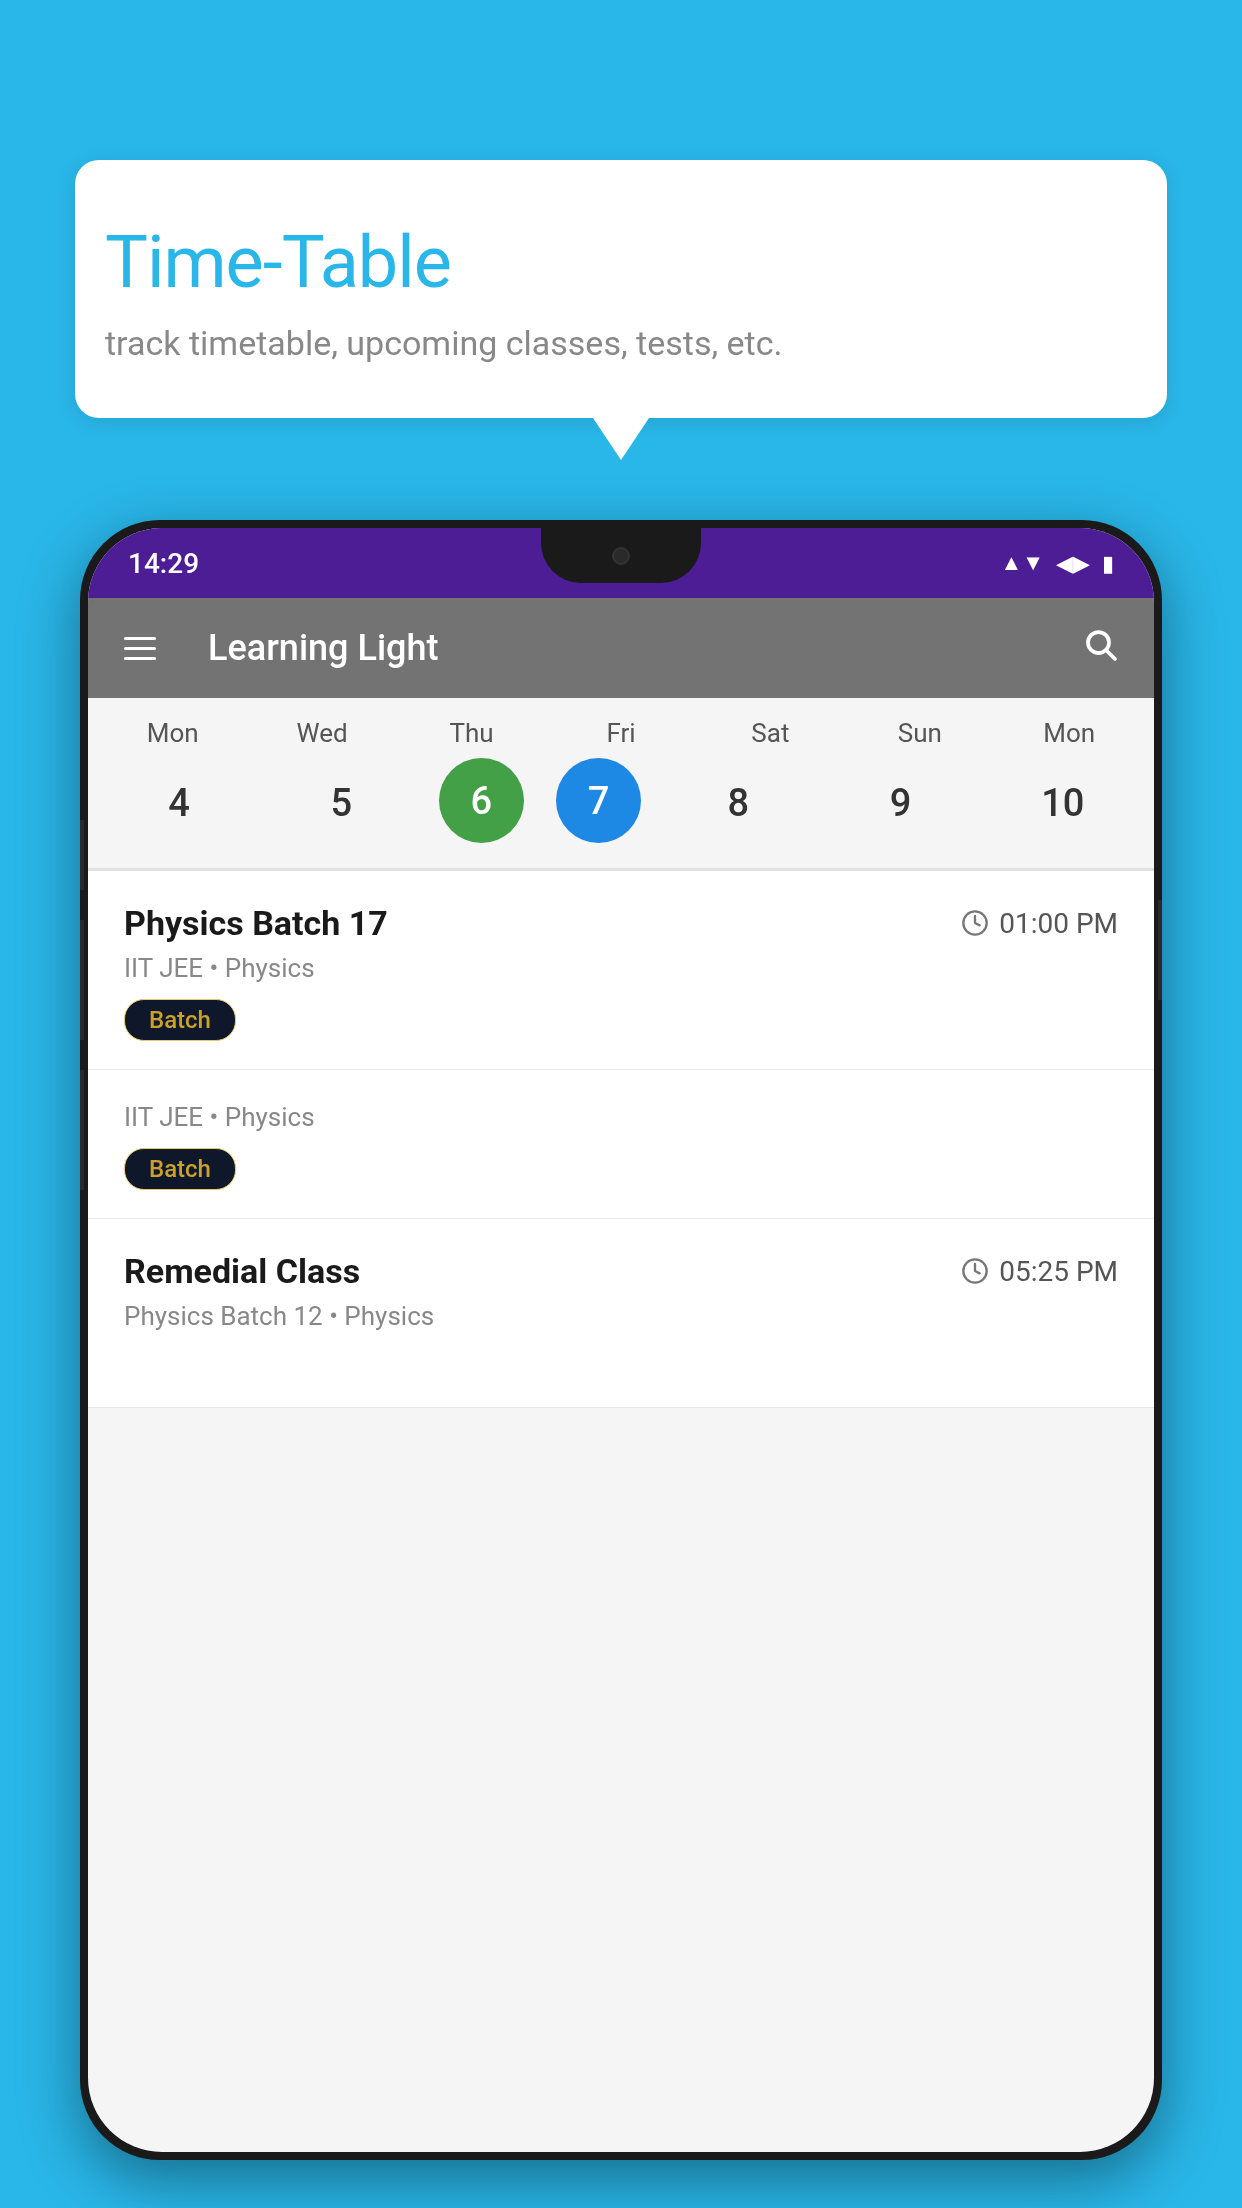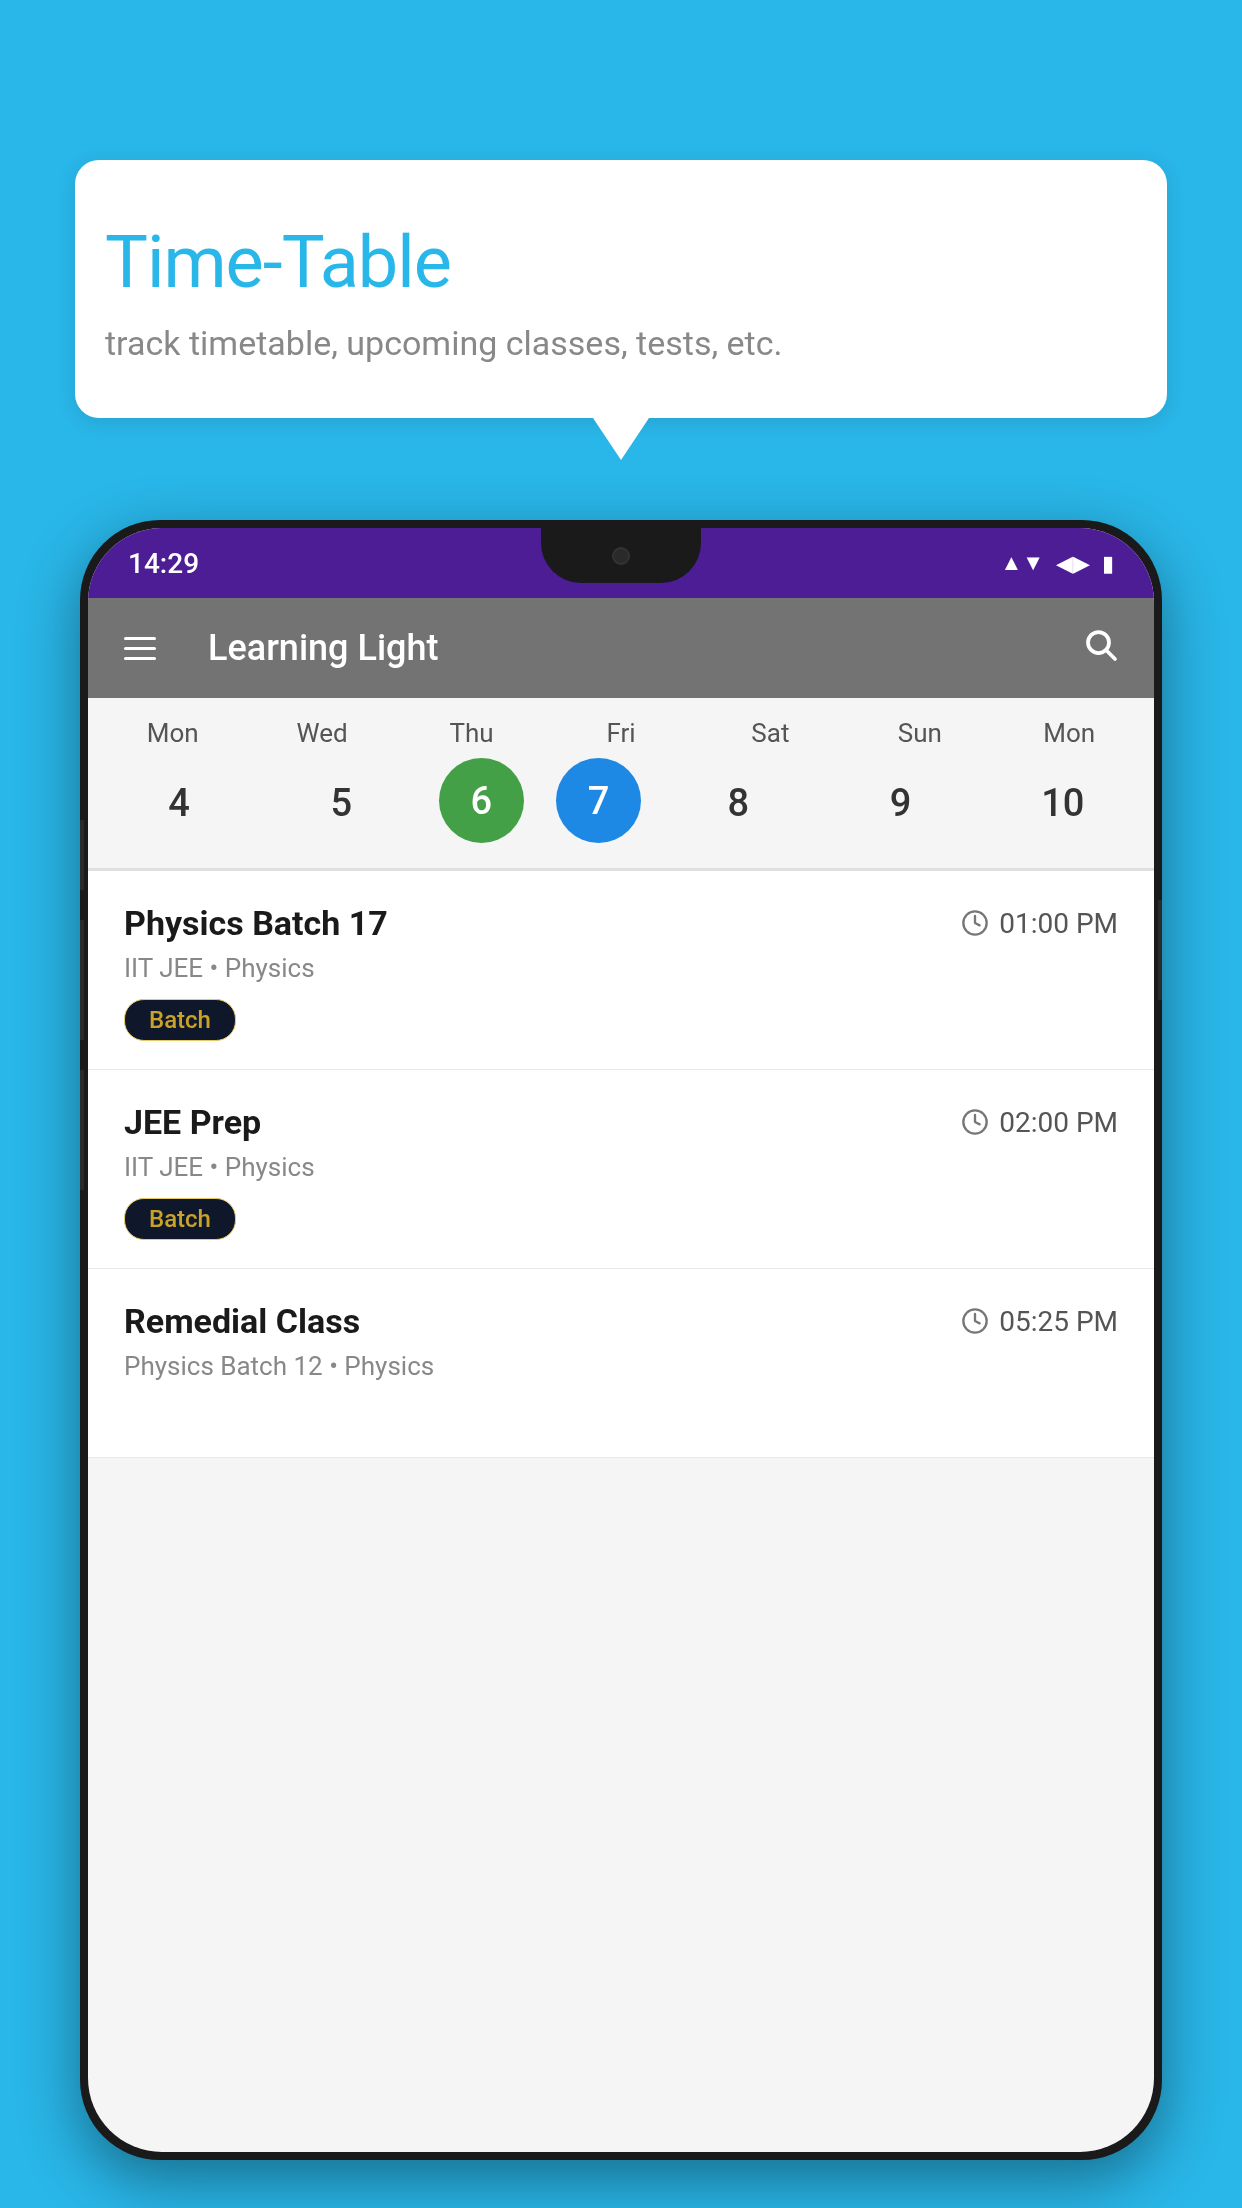--- a/index.html
+++ b/index.html
@@ -408,30 +408,20 @@
               <polyline points="12 6 12 12 16 14"></polyline>
             </svg>
             01:00 PM
           </span>
         </div>
         <div class="class-meta">IIT JEE • Physics</div>
         <span class="batch-badge">Batch</span>
       </div>
 
       <div class="class-item">
-        <div class="class-item-header">
-          <span class="class-name">JEE Prep</span>
-          <span class="class-time">
-            <svg width="28" height="28" viewBox="0 0 24 24" fill="none" stroke="#777" stroke-width="2" stroke-linecap="round" stroke-linejoin="round">
-              <circle cx="12" cy="12" r="10"></circle>
-              <polyline points="12 6 12 12 16 14"></polyline>
-            </svg>
-            02:00 PM
-          </span>
-        </div>
         <div class="class-meta">IIT JEE • Physics</div>
         <span class="batch-badge">Batch</span>
       </div>
 
       <div class="class-item" style="padding-bottom: 60px;">
         <div class="class-item-header">
           <span class="class-name">Remedial Class</span>
           <span class="class-time">
             <svg width="28" height="28" viewBox="0 0 24 24" fill="none" stroke="#777" stroke-width="2" stroke-linecap="round" stroke-linejoin="round">
               <circle cx="12" cy="12" r="10"></circle>

